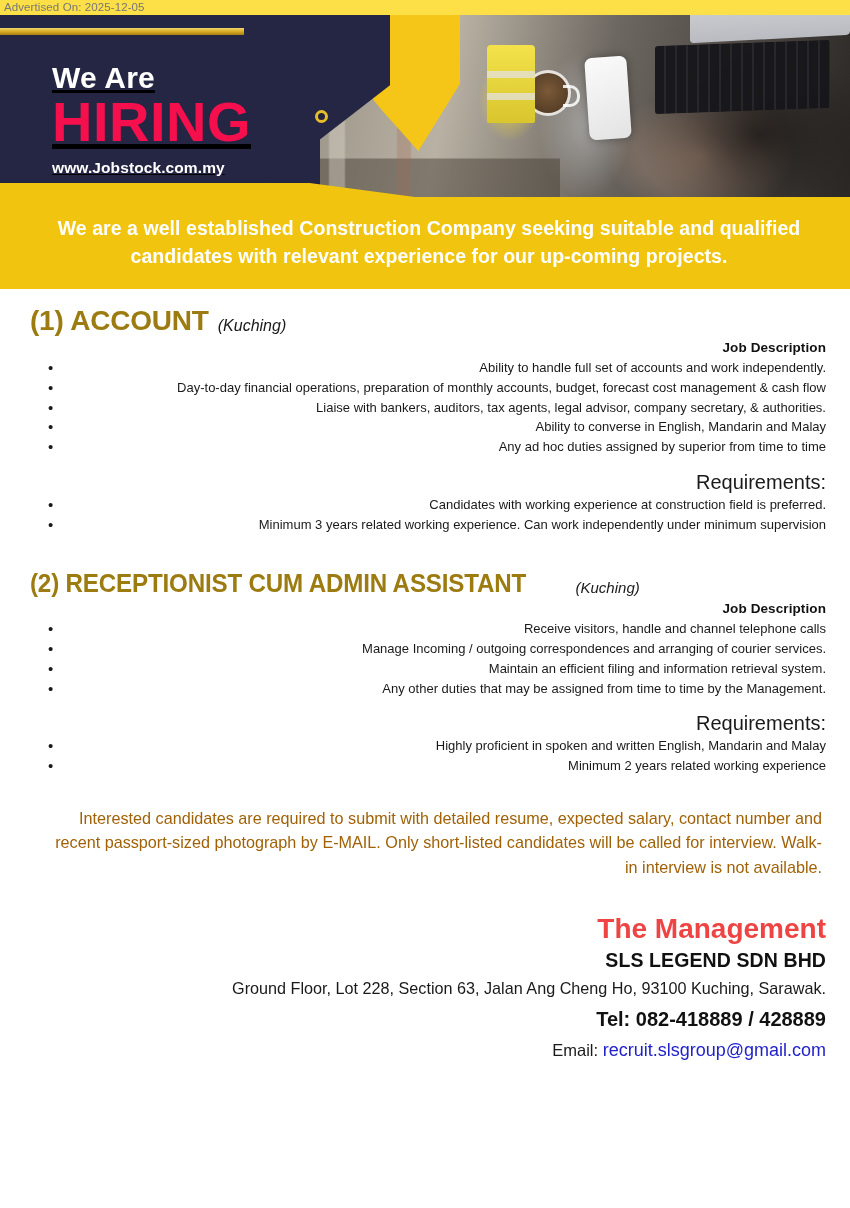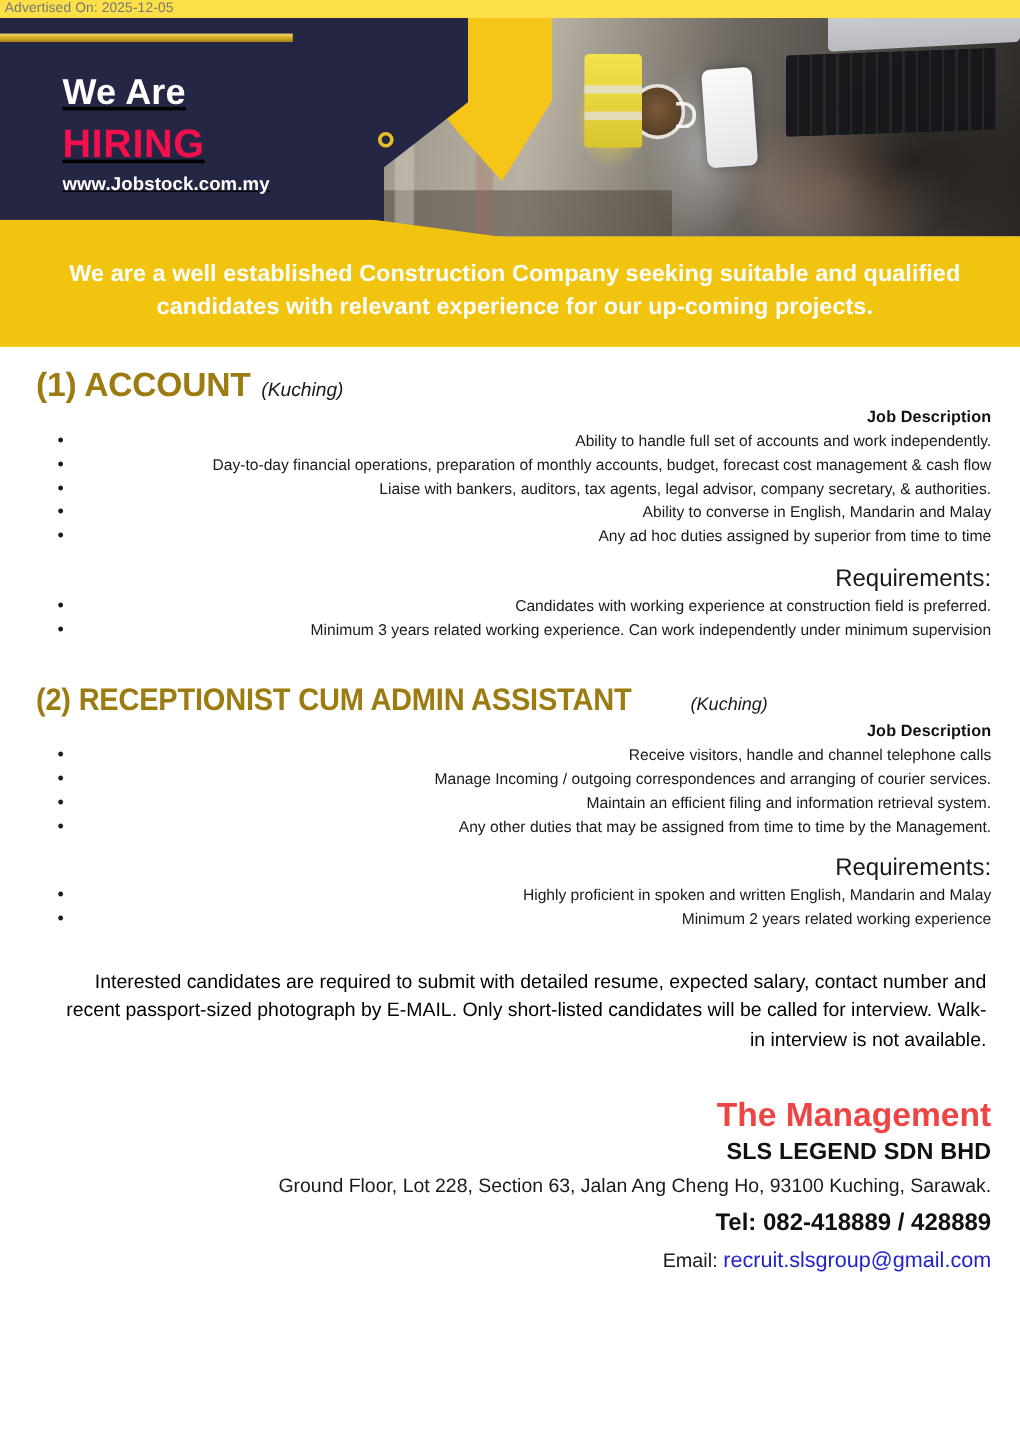--- a/index.html
+++ b/index.html
@@ -162,22 +162,22 @@
     border: 3px solid #e6bd2b;
     background: #22243d;
   }
   
   .hero-text { position: absolute; left: 52px; top: 48px; z-index: 6; text-decoration: underline; }
   .hero-we-are {
     font-size: 30px; font-weight: bold; color: #ffffff;
     line-height: 1.0; letter-spacing: .2px;
   }
   .hero-hiring {
-    font-size: 33px; font-weight: bold; color: #f50f4d;
-    line-height: 1.05; margin-top: 10px; letter-spacing: .5px;
+    font-size: 56px; font-weight: bold; color: #f50f4d;
+    line-height: 1.05; margin-top: 0; letter-spacing: .5px;
   }
   .hero-url {
     font-size: 15.5px; font-weight: bold; color: #ffffff;
     margin-top: 7px; letter-spacing: .1px;
   }
 
   
   .intro-band {
     position: relative;
     width: 850px;
@@ -250,21 +250,21 @@
     font-size: 15px;
     color: #1a1a1a;
   }
 
   .spacer-sm { height: 14px; }
   .spacer-md { height: 30px; }
   .spacer-lg { height: 36px; }
 
   .closing-para {
     font-size: 16.2px;
-    color: #000000;
+    color: #a16207;
     line-height: 1.52;
     margin: 0 4px 0 20px;
   }
 
   .contact { margin: 0 0 0 20px; }
   .contact .mgmt {
     font-size: 28px; font-weight: bold; color: #ef4444;
     line-height: 1.35;
   }
   .contact .company {

